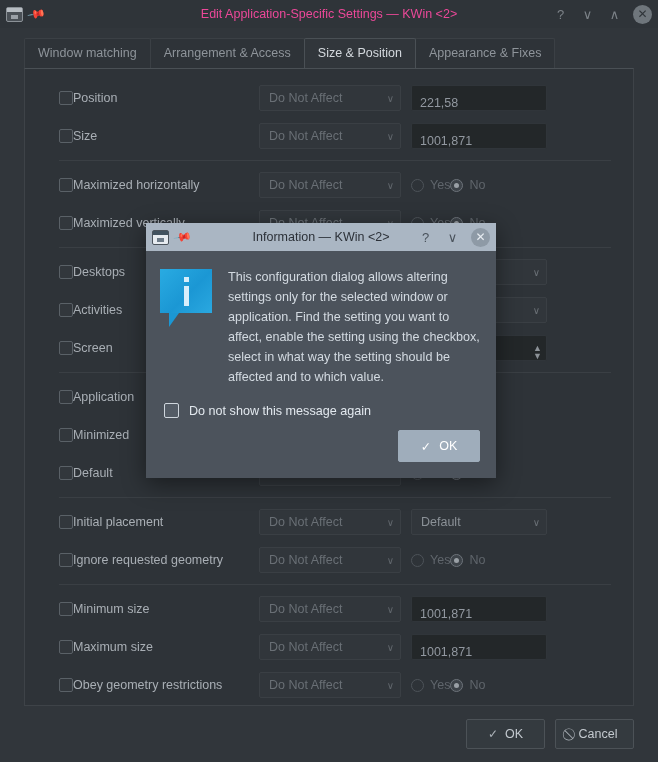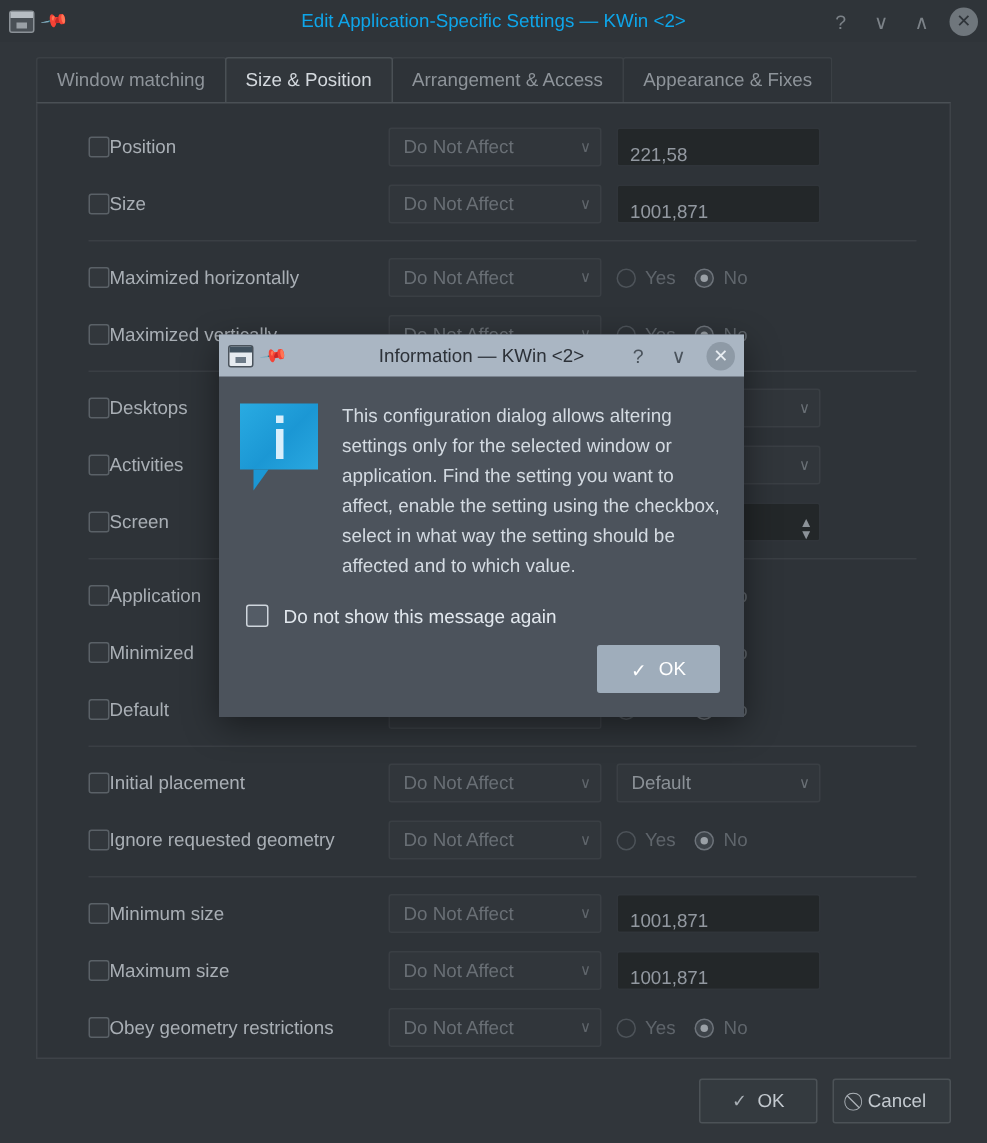--- a/index.html
+++ b/index.html
@@ -40,21 +40,21 @@
     display: flex;
     align-items: center;
     gap: 6px;
     width: 90px;
   }
   .tb-title {
     position: absolute;
     left: 0; right: 0;
     text-align: center;
     font-size: 12.5px;
-    color: #0ea5e9;
+    color: #ec4899;
     pointer-events: none;
   }
   .tb-right {
     margin-left: auto;
     display: flex;
     align-items: center;
     gap: 10px;
     z-index: 2;
   }
   .tb-btn {
@@ -217,21 +217,20 @@
     display: flex;
     align-items: center;
     padding: 0 6px 0 9px;
     font-size: 12.5px;
   }
   .valuecombo .chev { margin-left: auto; font-size: 10px; color: #6a7076; }
 
   .radios {
     display: flex;
     align-items: center;
-    gap: 13px;
     width: 136px;
     color: #5f656b;
     font-size: 12.5px;
   }
   .radio {
     display: flex;
     align-items: center;
     gap: 6px;
   }
   .rd {
@@ -411,22 +410,22 @@
     <div class="tb-right">
       <div class="tb-btn">?</div>
       <div class="tb-btn">∨</div>
       <div class="tb-btn">∧</div>
       <div class="tb-close">✕</div>
     </div>
   </div>
 
   <div class="tabbar">
     <div class="tab">Window matching</div>
+    <div class="tab">Arrangement &amp; Access</div>
     <div class="tab active">Size &amp; Position</div>
-    <div class="tab">Arrangement &amp; Access</div>
     <div class="tab">Appearance &amp; Fixes</div>
   </div>
 
   <div class="content">
     <div class="rows">
 
       <div class="row">
         <div class="row-label">
           <div class="cb"></div>
           <div class="lbl">Position</div>

